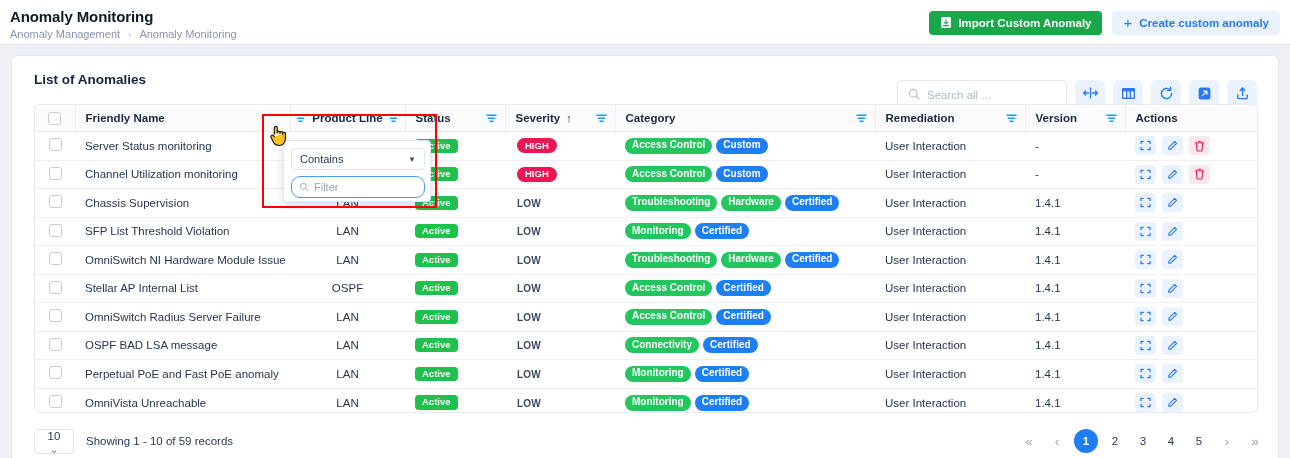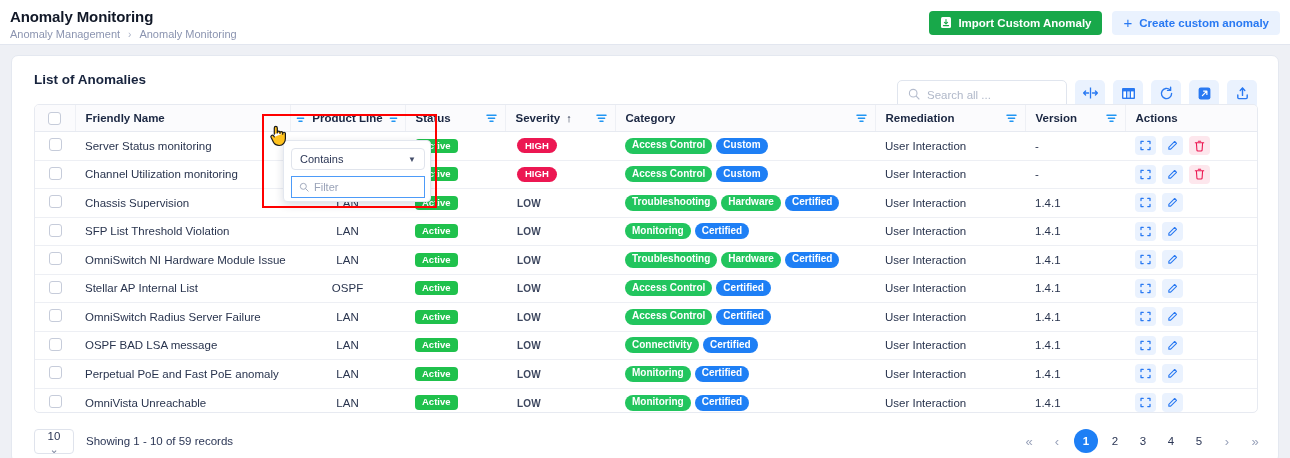--- a/index.html
+++ b/index.html
@@ -162,21 +162,21 @@
     box-shadow: 0 3px 9px rgba(25,40,80,.16); z-index: 35; padding: 7px;
   }
   .fp-select {
     width: 134px; height: 22px; border: 1px solid #e0e4ec; border-radius: 4px;
     display: flex; align-items: center; padding: 0 8px; font-size: 11px; color: #2b3655;
     background: #fff; cursor: pointer;
   }
   .fp-caret { margin-left: auto; font-size: 8px; color: #444e6a; }
   .fp-input {
     width: 134px; height: 22px; margin-top: 6px; border: 1.5px solid #4d9bf8;
-    border-radius: 0; display: flex; align-items: center; gap: 5px; padding: 0 7px;
+    border-radius: 9px; display: flex; align-items: center; gap: 5px; padding: 0 7px;
     background: #fff;
   }
   .fp-input input {
     border: none; outline: none; font-size: 11px; color: #2b3655; width: 100px;
     font-family: "Liberation Sans", sans-serif; background: transparent;
   }
   .fp-input input::placeholder { color: #9aa3b8; }
   .fp-input .mag { color: #9aa3b8; }
 
   .cursor-hand {

